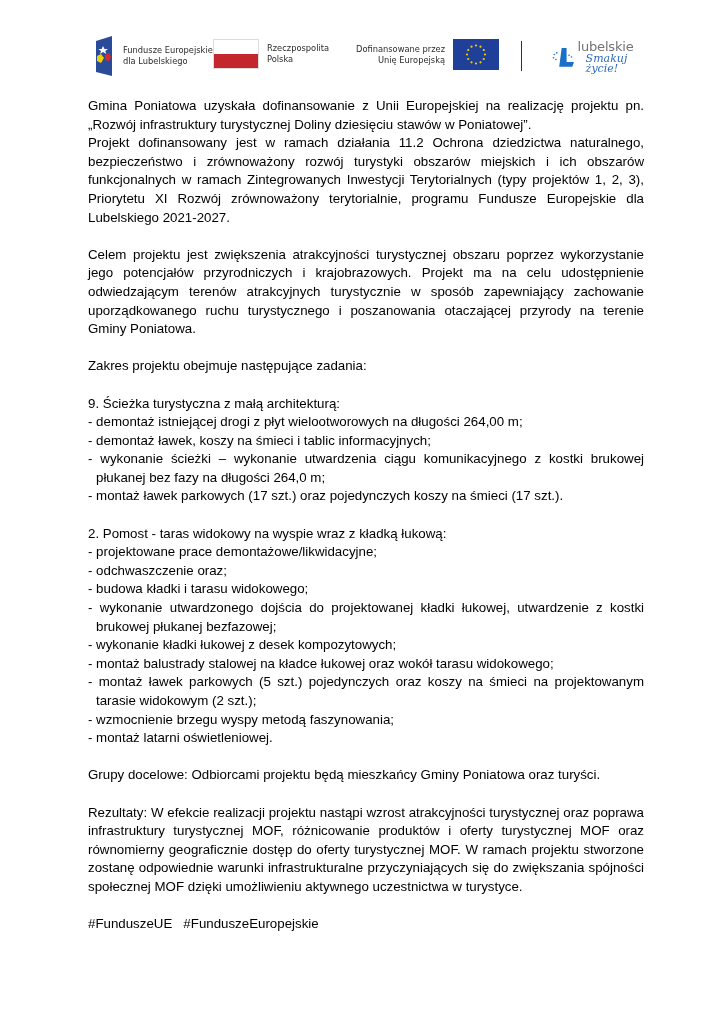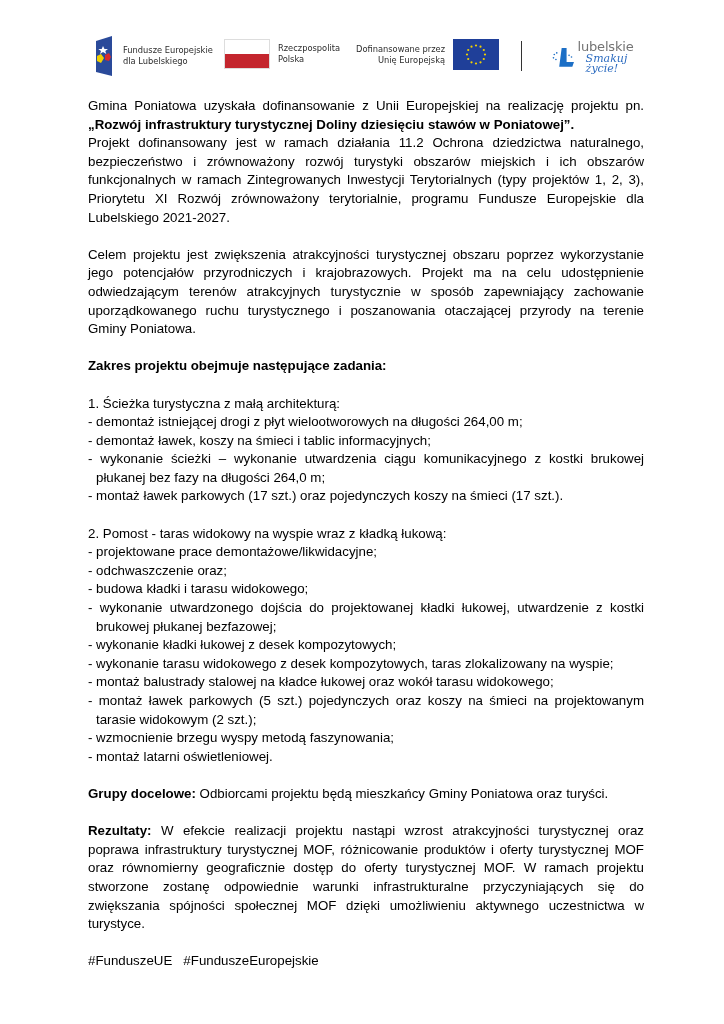--- a/index.html
+++ b/index.html
@@ -2,39 +2,39 @@
 <html><head>
   <meta charset="utf-8">
   <style>
     html, body { margin: 0; padding: 0; background: #ffffff; }
     body { width: 724px; height: 1024px; position: relative; overflow: hidden; font-family: "Liberation Sans", sans-serif; color: #000; }
     .logo-bar { position: absolute; top: 36px; left: 0; width: 648px; height: 40px; }
     .logo { position: absolute; display: flex; align-items: center; }
     .logo-text { font-family: "DejaVu Sans", sans-serif; font-size: 8.3px; line-height: 11px; color: #2b2b2b; }
     .fe-logo { left: 96px; top: 0; }
     .fe-mark { width: 16px; height: 40px; margin-right: 11px; }
-    .rp-logo { left: 224px; top: 3px; }
+    .rp-logo { left: 213px; top: 3px; }
     .rp-flag { width: 46px; height: 30px; border: 1px solid #ddd; margin-right: 8px; box-sizing: border-box; display: flex; flex-direction: column; }
     .rp-flag .w { flex: 1; background: #fff; }
     .rp-flag .r { flex: 1; background: #c4262e; }
     .eu-logo { left: 356px; top: 3px; justify-content: space-between; }
     .eu-logo .logo-text { text-align: right; margin-right: 8px; }
     .eu-flag { width: 46px; height: 31px; background: #1f3f99; }
     .divider { position: absolute; left: 521px; top: 5px; width: 1px; height: 30px; background: #333; }
     .lub-logo { left: 551px; top: 4px; }
     .lub-mark { width: 30px; height: 30px; }
     .lub-text { display: flex; flex-direction: column; margin-left: 2px; }
     .lub-name { font-family: "DejaVu Sans", sans-serif; font-size: 13px; line-height: 14px; color: #737373; letter-spacing: -0.2px; }
     .lub-tag { font-family: "DejaVu Serif", serif; font-style: italic; font-size: 11px; line-height: 10px; color: #2d6cc0; margin-left: 8px; }
 
     .doc { position: absolute; left: 88px; top: 97px; width: 556px; font-size: 13.3px; line-height: 18.6px; }
     .doc p { margin: 0; }
     .just { text-align: justify; text-align-last: left; }
     .gap { height: 18.6px; }
-    .b { font-weight: bold; }
+    .b { font-weight: normal; }
   </style>
 </head>
 <body>
 
 <div class="logo-bar">
   <div class="logo fe-logo">
     <svg class="fe-mark" viewBox="0 0 16 40">
       <polygon points="0,5 16,0 16,40 0,36" fill="#2a4a9a"></polygon>
       <polygon points="7,10 8.5,13 12,13 9.3,15 10.3,18 7,16 4,18 5,15 2.3,13 5.7,13" fill="#ffffff"></polygon>
       <polygon points="1,20 5,18 8,22 5,27 1,25" fill="#f2d100"></polygon>
@@ -103,36 +103,35 @@
 <div class="doc">
   <p class="just"><span>Gmina Poniatowa uzyskała dofinansowanie z Unii Europejskiej na realizację projektu pn. </span><span class="b">„Rozwój infrastruktury turystycznej Doliny dziesięciu stawów w Poniatowej”.</span></p>
   <p class="just">Projekt dofinansowany jest w ramach działania 11.2 Ochrona dziedzictwa naturalnego, bezpieczeństwo i zrównoważony rozwój turystyki obszarów miejskich i ich obszarów funkcjonalnych w ramach Zintegrowanych Inwestycji Terytorialnych (typy projektów 1, 2, 3), Priorytetu XI Rozwój zrównoważony terytorialnie, programu Fundusze Europejskie dla Lubelskiego 2021-2027.</p>
   <div class="gap"></div>
   <p class="just">Celem projektu jest zwiększenia atrakcyjności turystycznej obszaru poprzez wykorzystanie jego potencjałów przyrodniczych i krajobrazowych. Projekt ma na celu udostępnienie odwiedzającym terenów atrakcyjnych turystycznie w sposób zapewniający zachowanie uporządkowanego ruchu turystycznego i poszanowania otaczającej przyrody na terenie Gminy Poniatowa.</p>
   <div class="gap"></div>
   <p class="b">Zakres projektu obejmuje następujące zadania:</p>
   <div class="gap"></div>
 
   <div>
-    <p>1. Ścieżka turystyczna z małą architekturą:</p>
+    <p>9. Ścieżka turystyczna z małą architekturą:</p>
     <p class="just">- demontaż istniejącej drogi z płyt wielootworowych na długości 264,00 m;</p>
     <p class="just">- demontaż ławek, koszy na śmieci i tablic informacyjnych;</p>
     <p class="just hang">- wykonanie ścieżki – wykonanie utwardzenia ciągu komunikacyjnego z kostki brukowej płukanej bez fazy na długości 264,0 m;</p>
     <p class="just">- montaż ławek parkowych (17 szt.) oraz pojedynczych koszy na śmieci (17 szt.).</p>
   </div>
   <div class="gap"></div>
 
   <div>
     <p>2. Pomost - taras widokowy na wyspie wraz z kładką łukową:</p>
     <p class="just">- projektowane prace demontażowe/likwidacyjne;</p>
     <p class="just">- odchwaszczenie oraz;</p>
     <p class="just">- budowa kładki i tarasu widokowego;</p>
     <p class="just hang">- wykonanie utwardzonego dojścia do projektowanej kładki łukowej, utwardzenie z kostki brukowej płukanej bezfazowej;</p>
     <p class="just">- wykonanie kładki łukowej z desek kompozytowych;</p>
-    <p class="just">- wykonanie tarasu widokowego z desek kompozytowych, taras zlokalizowany na wyspie;</p>
     <p class="just">- montaż balustrady stalowej na kładce łukowej oraz wokół tarasu widokowego;</p>
     <p class="just hang">- montaż ławek parkowych (5 szt.) pojedynczych oraz koszy na śmieci na projektowanym tarasie widokowym (2 szt.);</p>
     <p class="just">- wzmocnienie brzegu wyspy metodą faszynowania;</p>
     <p class="just">- montaż latarni oświetleniowej.</p>
   </div>
   <div class="gap"></div>
 
   <p><span class="b">Grupy docelowe:</span><span> Odbiorcami projektu będą mieszkańcy Gminy Poniatowa oraz turyści.</span></p>
   <div class="gap"></div>
 

